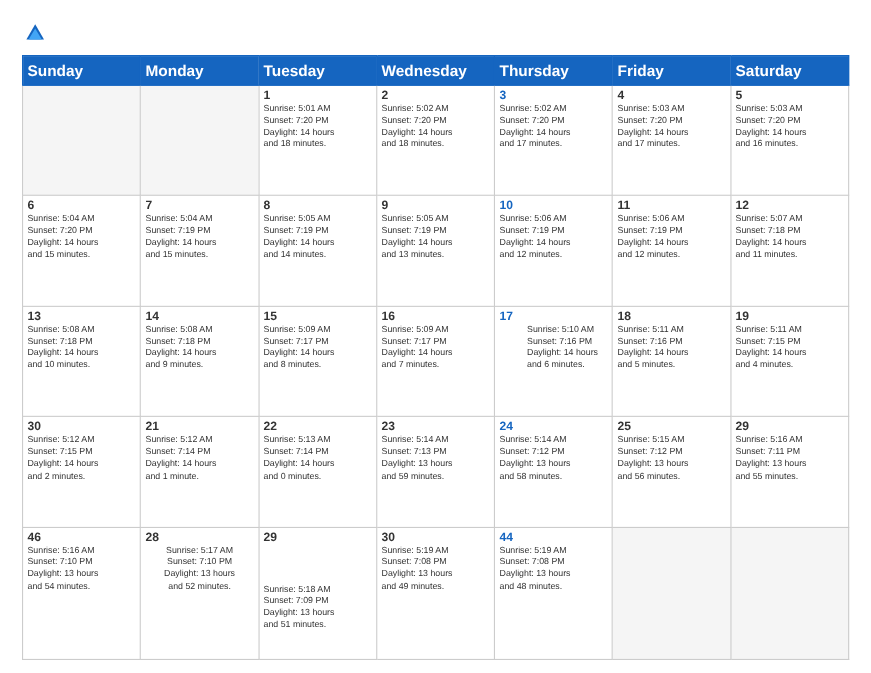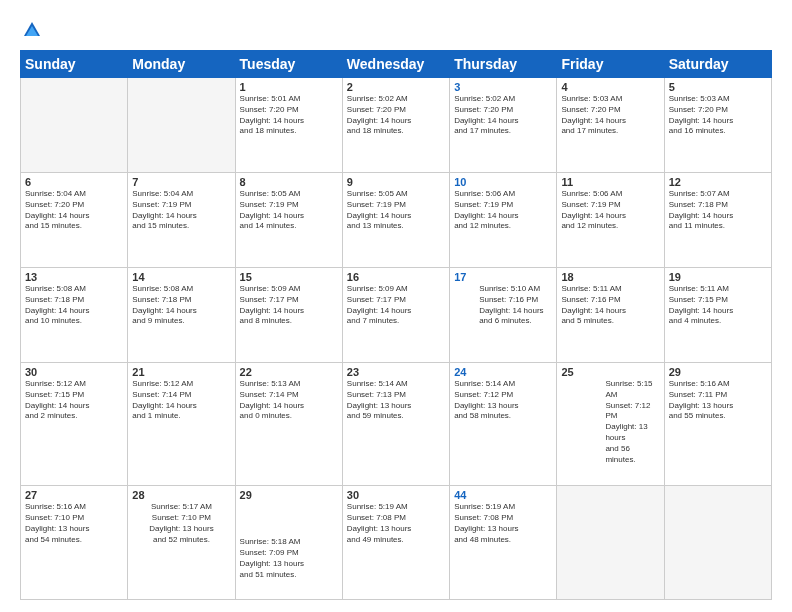--- a/index.html
+++ b/index.html
@@ -310,36 +310,36 @@
           </td>
           <td>
             <span class="day-num thursday">24</span>
             <div class="cell-text" style="white-space: pre-line;">Sunrise: 5:14 AM
 Sunset: 7:12 PM
 Daylight: 13 hours
 and 58 minutes.</div>
           </td>
           <td>
             <span class="day-num">25</span>
-            <div class="cell-text" style="white-space: pre-line; margin-left: 44px;">Sunrise: 5:15 AM
+            <div class="cell-text" style="white-space: pre-line;">Sunrise: 5:15 AM
 Sunset: 7:12 PM
 Daylight: 13 hours
 and 56 minutes.</div>
           </td>
           <td>
             <span class="day-num">29</span>
             <div class="cell-text" style="white-space: pre-line;">Sunrise: 5:16 AM
 Sunset: 7:11 PM
 Daylight: 13 hours
 and 55 minutes.</div>
           </td>
         </tr>
         <tr>
           <td>
-            <span class="day-num">27</span>
+            <span class="day-num">46</span>
             <div class="cell-text" style="white-space: pre-line;">Sunrise: 5:16 AM
 Sunset: 7:10 PM
 Daylight: 13 hours
 and 54 minutes.</div>
           </td>
           <td>
             <span class="day-num">28</span>
             <div class="cell-text" style="white-space: pre-line; text-align: center;">Sunrise: 5:17 AM
 Sunset: 7:10 PM
 Daylight: 13 hours

